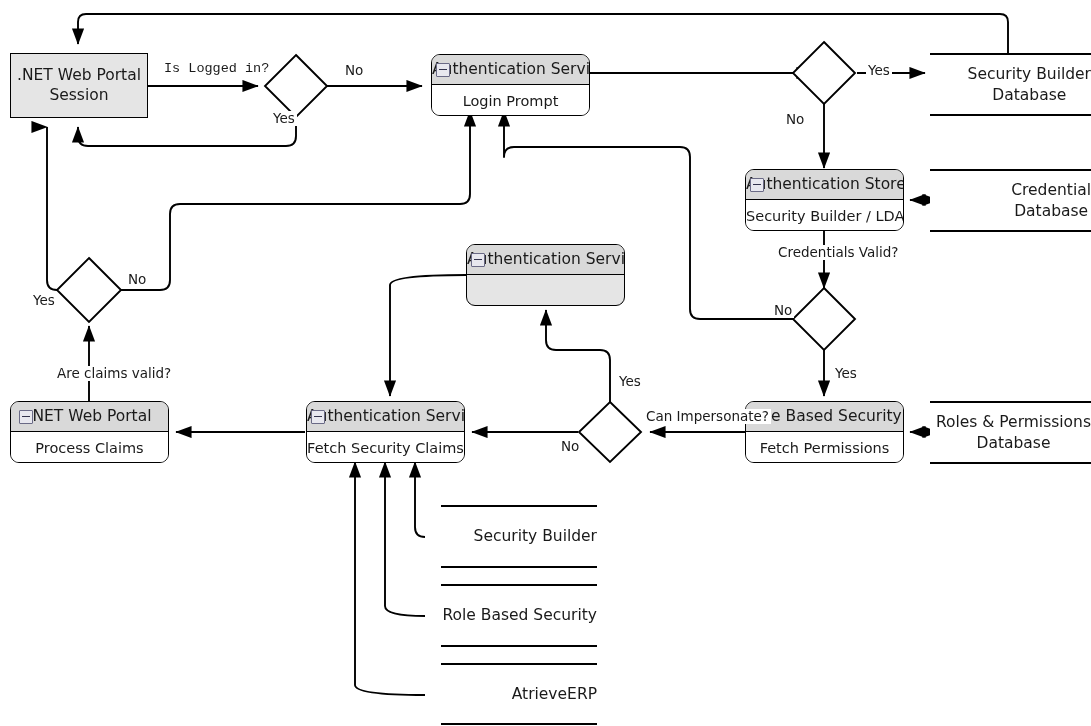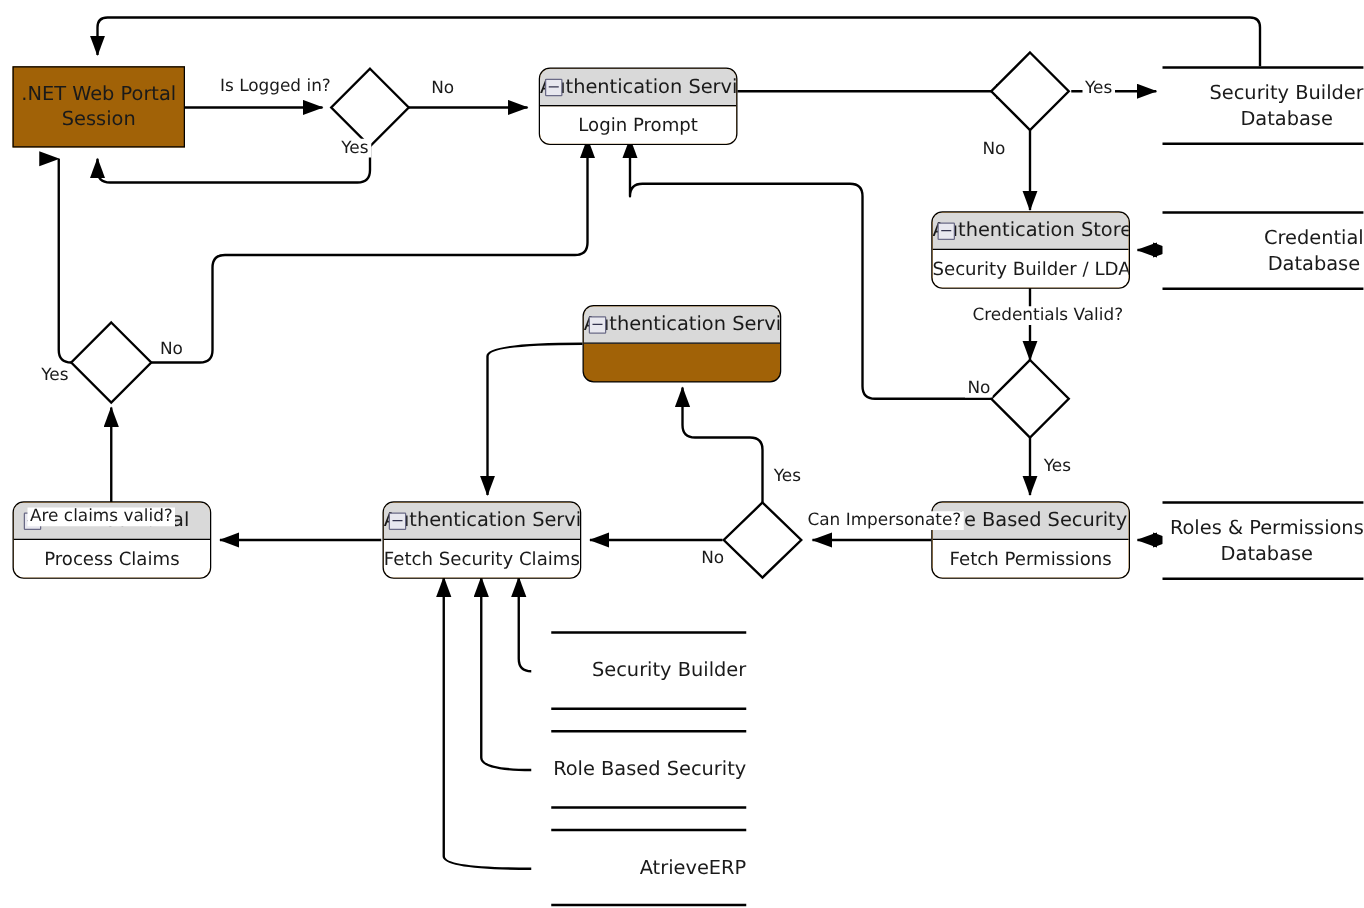--- a/index.html
+++ b/index.html
@@ -19,21 +19,21 @@
     position: absolute;
     top: 0; left: 0;
     width: 1091px;
     height: 726px;
   }
   
   .node {
     position: absolute;
     box-sizing: border-box;
     border: 1.6px solid #000000;
-    background: #a16207;
+    background: #e5e5e5;
   }
   .node.rounded {
     border-radius: 9px;
     overflow: hidden;
   }
   .node .hdr {
     background: #d9d9d9;
     border-bottom: 1.6px solid #000000;
     height: 29px;
     line-height: 29px;
@@ -253,21 +253,21 @@
   </div>
 
   <div class="db" style="left:441px; top:584px; width:156px; height:63px;">
     <span>Role Based Security</span>
   </div>
 
   <div class="db" style="left:441px; top:663px; width:156px; height:62px;">
     <span>AtrieveERP</span>
   </div>
 
-  <div class="elabel" style="left:174px; top:62px;">Is Logged in?</div>
+  <div class="elabel" style="left:162px; top:62px;font-family:Liberation Mono, monospace;">Is Logged in?</div>
 
   <div class="elabel" style="left:343px; top:63px;">No</div>
 
   <div class="elabel" style="left:271px; top:111px;">Yes</div>
 
 
   <div class="elabel" style="left:866px; top:63px;">Yes</div>
 
   <div class="elabel" style="left:784px; top:112px;">No</div>
 
@@ -276,19 +276,19 @@
   <div class="elabel" style="left:772px; top:303px;">No</div>
 
   <div class="elabel" style="left:833px; top:366px;">Yes</div>
 
   <div class="elabel" style="left:644px; top:409px;">Can Impersonate?</div>
 
   <div class="elabel" style="left:617px; top:374px;">Yes</div>
 
   <div class="elabel" style="left:559px; top:439px;">No</div>
 
-  <div class="elabel" style="left:22px; top:366px;margin-top:40px;">Are claims valid?</div>
+  <div class="elabel" style="left:55px; top:366px;">Are claims valid?</div>
 
   <div class="elabel" style="left:31px; top:293px;">Yes</div>
 
   <div class="elabel" style="left:126px; top:272px;">No</div>
 
 </div>
 
 </body></html>

